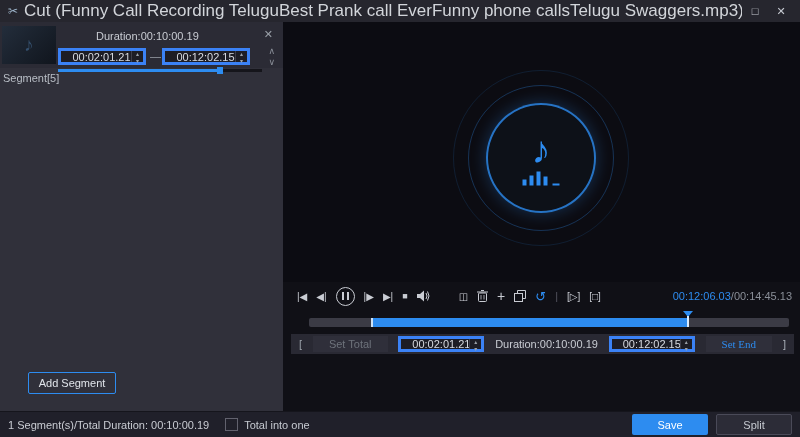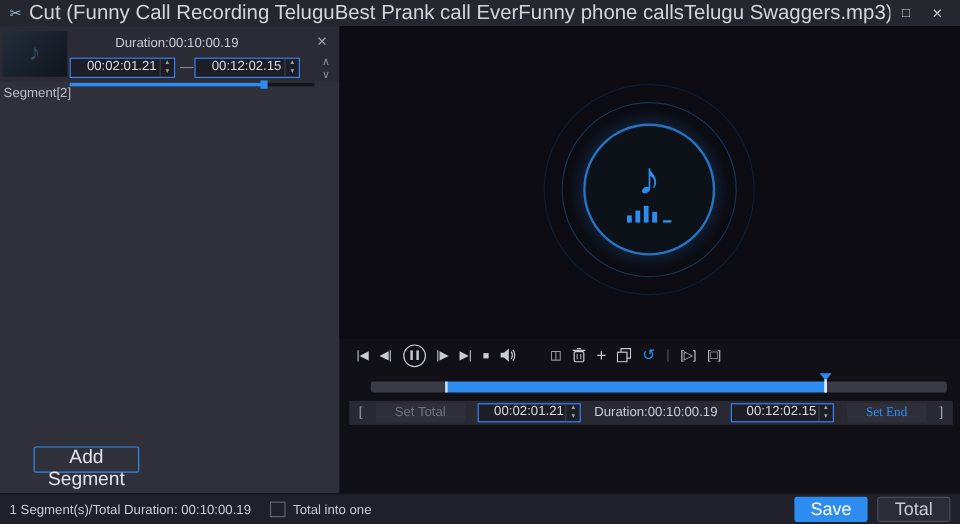--- a/index.html
+++ b/index.html
@@ -15,35 +15,35 @@
   
   .left-panel { position:absolute; top:22px; left:0; width:283px; height:389px; background:#30303a; }
   .seg-header { position:absolute; top:0; left:0; right:0; height:46px; background:#2b2b35; }
   .thumb { position:absolute; top:4px; left:2px; width:54px; height:38px; background:linear-gradient(135deg,#232d3b,#10151d); display:flex; align-items:center; justify-content:center; }
   .thumb .note { color:#35506e; font-size:19px; }
   .seg-duration { position:absolute; top:8px; left:96px; color:#c9ccd3; }
   .seg-remove { position:absolute; top:6px; right:10px; color:#9aa0a8; cursor:pointer; font-size:11px; }
   .chev { position:absolute; right:8px; color:#8a8f98; font-size:9px; line-height:9px; cursor:pointer; }
   .chev.up { top:25px; } .chev.down { top:36px; }
 
-  .time-input { height:17px; width:88px; background:#1d1d25; border:1px solid #3b82f6; display:flex; align-items:flex-start;padding-left:11px; }
+  .time-input { height:17px; width:88px; background:#1d1d25; border:3px solid #3b82f6; display:flex; align-items:center;padding-left:11px; }
   .time-input input { flex:1; min-width:0; background:transparent; border:none; color:#d7dae0; font-size:11px; text-align:center; outline:none; padding:0; }
   .spinners { display:flex; flex-direction:column; width:12px; border-left:1px solid #3e3e4a; height:100%; }
   .spinners span { flex:1; font-size:6px; line-height:7px; text-align:center; color:#9aa0a8; cursor:pointer; }
 
   .seg-in1 { position:absolute; top:26px; left:58px; }
   .seg-sep { position:absolute; top:28px; left:150px; color:#9aa0a8; }
   .seg-in2 { position:absolute; top:26px; left:162px; }
 
   .seg-slider { position:absolute; left:58px; top:47px; width:204px; height:3px; background:#15151b; }
   .seg-slider .fill { position:absolute; left:0; top:0; width:162px; height:3px; background:#2d8cf0; }
   .seg-slider .handle { position:absolute; left:159px; top:-2px; width:6px; height:7px; background:#2d8cf0; }
   .seg-label { position:absolute; top:50px; left:3px; color:#b9bec6; }
 
-  .outline-btn { position:absolute; top:350px; width:88px; height:22px; border:1px solid #2d8cf0; background:transparent; color:#e0e4ea; font-size:16px; border-radius:2px; cursor:pointer; }
+  .outline-btn { position:absolute; top:350px; width:88px; height:22px; border:1px solid #2d8cf0; background:transparent; color:#e0e4ea; font-size:11px; border-radius:2px; cursor:pointer; }
   .btn-addseg { left:28px; } .btn-fastsplit { left:152px; }
 
   
   .right-panel { position:absolute; left:283px; top:22px; width:517px; height:389px; background:#101016; }
   .preview { position:absolute; left:0; top:0; width:517px; height:260px; background:#0c0c12; }
   .viz { position:absolute; left:258px; top:136px; width:0; height:0; }
   .ring { position:absolute; border-radius:50%; transform:translate(-50%,-50%); }
   .ring1 { width:176px; height:176px; border:1px solid rgba(45,140,240,.14); }
   .ring2 { width:146px; height:146px; border:1px solid rgba(45,140,240,.30); }
   .ring3 { width:110px; height:110px; border:2px solid rgba(45,140,240,.80); box-shadow:0 0 16px rgba(45,140,240,.30); background:rgba(16,24,36,.4); }
@@ -82,21 +82,21 @@
   .trim-btn.start { color:#6d727b; }
   .trim-btn.end { color:#2d8cf0;font-family:Liberation Serif, serif; }
   .trim .time-input { width:86px; height:16px; }
   .trim-duration { color:#c9ccd3; }
 
   
   .footer { position:absolute; left:0; top:411px; width:800px; height:26px; background:#20202a; border-top:1px solid #15151c; display:flex; align-items:center; padding:0 8px; }
   .summary { color:#c9ccd3; }
   .merge { display:flex; align-items:center; gap:6px; margin-left:16px; cursor:pointer; }
   .checkbox { width:13px; height:13px; border:1px solid #62626e; background:transparent; display:inline-block; }
-  .btn { width:61px; height:21px; font-size:15px; border-radius:2px; cursor:pointer; }
+  .btn { width:76px; height:21px; font-size:11px; border-radius:2px; cursor:pointer; }
   .btn-save { margin-left:auto; background:#2d8cf0; color:#fff; border:none; }
   .btn-cancel { margin-left:8px; background:#2c2c37; color:#c6cad1; border:1px solid #4a4a58; }
 </style>
 </head>
 <body>
 
 <div class="app">
 
   <div class="titlebar">
     <span class="scissors">✂</span>
@@ -128,21 +128,21 @@
       <span class="spinners">
         <span>▴</span>
         <span>▾</span>
       </span>
     </div>
 
     <div class="seg-slider">
       <div class="fill"></div>
       <div class="handle"></div>
     </div>
-    <span class="seg-label">Segment[2]</span>
+    <span class="seg-label">Segment[5]</span>
 
     <button class="outline-btn btn-addseg">Add Segment</button>
   </div>
 
   <div class="right-panel">
     <div class="preview">
       <div class="viz">
         <div class="ring ring1"></div>
         <div class="ring ring2"></div>
         <div class="ring ring3"></div>
@@ -191,20 +191,23 @@
       <span class="mi-svg">
         <svg width="12" height="12" viewBox="0 0 12 12">
             <rect x="0.5" y="3.5" width="8" height="8" fill="none" stroke="#c9ccd3"></rect>
             <path d="M3.5 3.5 V0.5 H11.5 V8.5 H8.5" fill="none" stroke="#c9ccd3"></path>
           </svg>
       </span>
       <span class="mi reset">↺</span>
       <span class="divider">|</span>
       <span class="mi">[▷]</span>
       <span class="mi">[□]</span>
+      <span class="time-display">
+        <span class="cur">00:12:06.03</span><span class="tot">/00:14:45.13</span>
+      </span>
     </div>
 
     <div class="timeline">
       <div class="range"></div>
       <div class="marker">
         <div class="tri"></div>
         <div class="stem"></div>
       </div>
     </div>
 
@@ -231,16 +234,16 @@
     </div>
   </div>
 
   <div class="footer">
     <span class="summary">1 Segment(s)/Total Duration: 00:10:00.19</span>
     <span class="merge">
       <span class="checkbox"></span>
       <span>Total into one</span>
     </span>
     <button class="btn btn-save">Save</button>
-    <button class="btn btn-cancel">Total</button>
+    <button class="btn btn-cancel">Split</button>
   </div>
 
 </div>
 
 </body></html>

